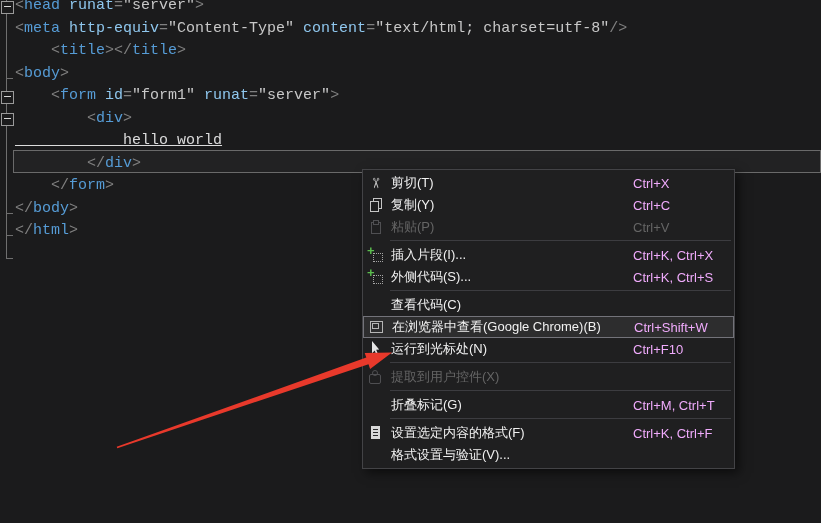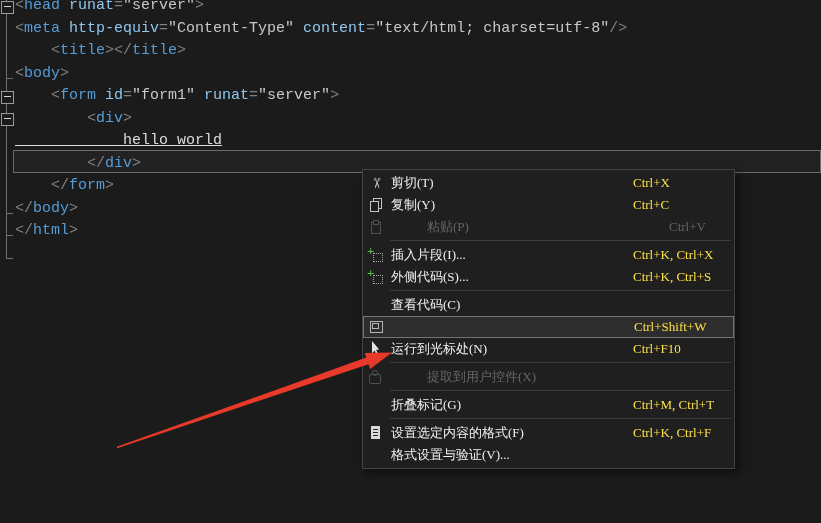--- a/index.html
+++ b/index.html
@@ -22,24 +22,24 @@
   .tk-attr{color:#8fc7ee;}
   .tk-val{color:#c8c8c8;}
   .tk-text{color:#dcdcdc;text-decoration:underline;}
   
   .menu{
     position:absolute;left:362px;top:169px;width:371px;
     background:#1f1f20;border:1px solid #434346;
     box-shadow:4px 4px 10px rgba(0,0,0,.55);
     padding:2px 0;z-index:5;
   }
-  .mi{position:relative;height:22px;font-family:Liberation Serif, serif;}
+  .mi{position:relative;height:22px;}
   .mi .lbl{position:absolute;left:28px;top:50%;transform:translateY(-50%);color:#f1f1f1;font-size:13px;white-space:nowrap;}
-  .mi .sc{position:absolute;left:270px;top:50%;transform:translateY(-50%);color:#fde047;font-size:13px;white-space:nowrap;}
-  .mi.disabled .lbl,.mi.disabled .sc{color:#656565;margin-left:36px;}
+  .mi .sc{position:absolute;left:270px;top:50%;transform:translateY(-50%);color:#f0abfc;font-size:13px;white-space:nowrap;}
+  .mi.disabled .lbl,.mi.disabled .sc{color:#656565;}
   .mi.hl{background:#2d2d2e;border:1px solid #73737a;box-sizing:border-box;}
   .msep{height:6px;position:relative;}
   .msep::after{content:"";position:absolute;left:27px;right:3px;top:2px;height:1px;background:#3c3c40;}
   
   .mic{position:absolute;left:4px;top:50%;transform:translateY(-50%);width:18px;height:16px;}
   .ic-scissors-icon::before{content:"✂";position:absolute;left:1px;top:0;width:16px;height:16px;line-height:16px;text-align:center;color:#c5c5c5;font-size:14px;transform:rotate(90deg);}
   .ic-copy-icon::before{content:"";position:absolute;left:6px;top:1px;width:7px;height:9px;border:1px solid #c5c5c5;}
   .ic-copy-icon::after{content:"";position:absolute;left:3px;top:4px;width:7px;height:9px;border:1px solid #c5c5c5;background:#1f1f20;}
   .ic-paste-icon::before{content:"";position:absolute;left:4px;top:3px;width:8px;height:10px;border:1px solid #4f4f52;}
   .ic-paste-icon::after{content:"";position:absolute;left:6px;top:1px;width:4px;height:3px;border:1px solid #4f4f52;background:#1f1f20;}
@@ -117,20 +117,21 @@
         <span class="mic ic-surround-with-icon"></span>
         <span class="lbl">外侧代码(S)...</span>
         <span class="sc">Ctrl+K, Ctrl+S</span>
       </div>
       <div class="msep"></div>
       <div class="mi">
         <span class="lbl">查看代码(C)</span>
       </div>
       <div class="mi hl">
         <span class="mic ic-view-in-browser-icon"></span>
+        <span class="lbl">在浏览器中查看(Google Chrome)(B)</span>
         <span class="sc">Ctrl+Shift+W</span>
       </div>
       <div class="mi">
         <span class="mic ic-cursor-icon"></span>
         <span class="lbl">运行到光标处(N)</span>
         <span class="sc">Ctrl+F10</span>
       </div>
       <div class="msep"></div>
       <div class="mi disabled">
         <span class="mic ic-extract-user-control-icon"></span>

